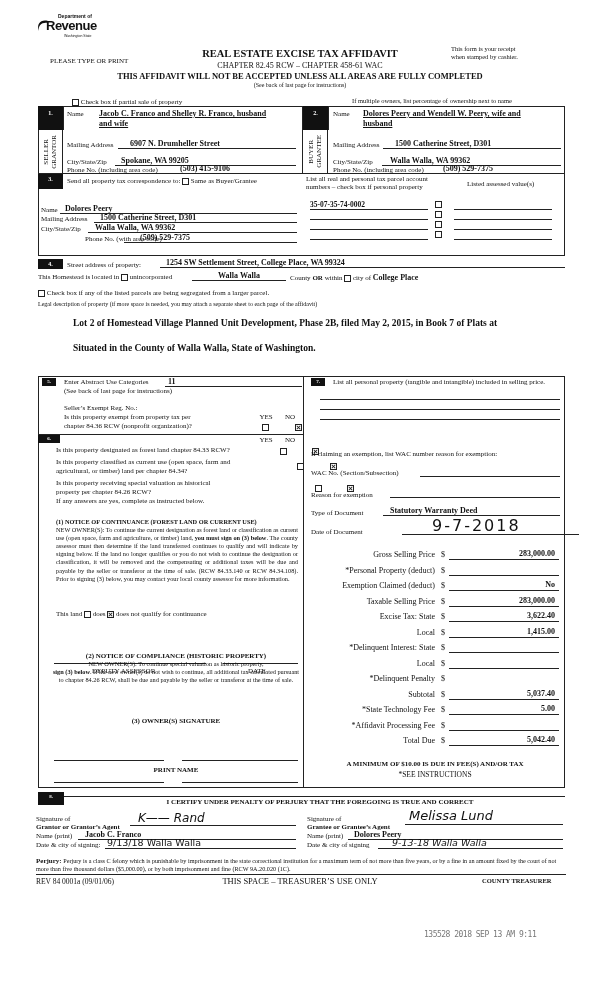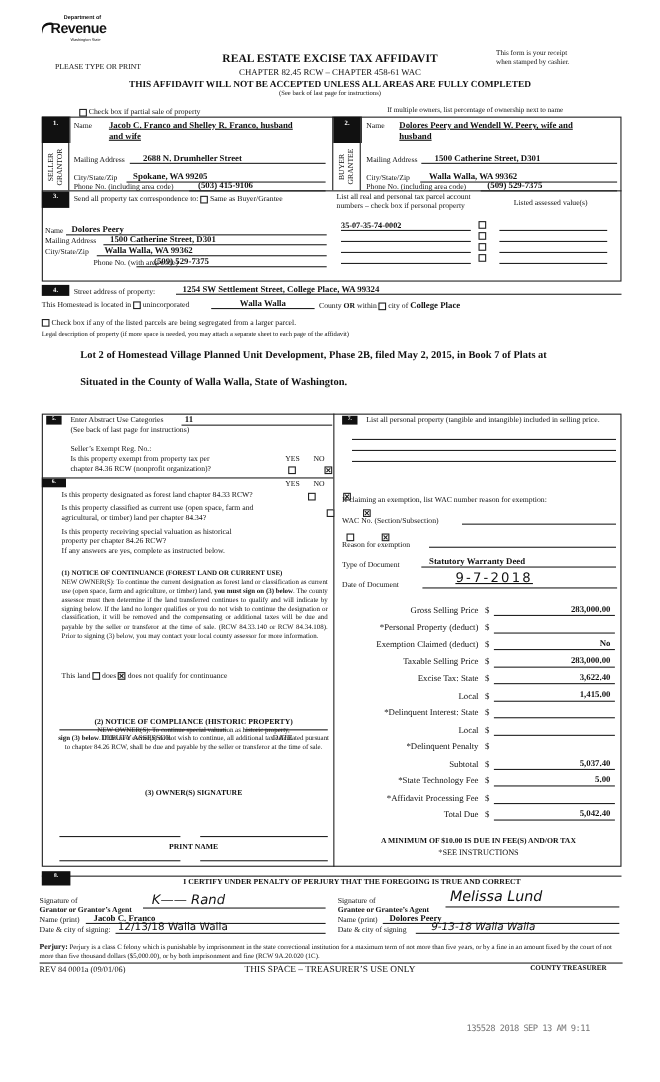--- a/index.html
+++ b/index.html
@@ -62,21 +62,21 @@
 <div class="abs" style="left:38px;top:130px;width:25px;height:43px;border-right:1px solid #222;display:flex;justify-content:center;align-items:center;">
   <div class="vert"><span>SELLER</span><br><span>GRANTOR</span></div>
 </div>
 <div class="abs" style="left:63px;top:106px;width:1px;height:24px;background:#222;"></div>
 <div class="abs lbl" style="left:67px;top:110px;">Name</div>
 <div class="abs fill u" style="left:99px;top:109px;width:200px;line-height:10px;">
   <div>Jacob C. Franco and Shelley R. Franco, husband</div>
   <div>and wife</div>
 </div>
 <div class="abs lbl" style="left:67px;top:141px;">Mailing Address</div>
-<div class="abs fill line" style="left:118px;top:139px;width:178px;padding-left:12px;">2688 N. Drumheller Street</div>
+<div class="abs fill line" style="left:118px;top:139px;width:178px;padding-left:12px;">6907 N. Drumheller Street</div>
 <div class="abs lbl" style="left:67px;top:158px;">City/State/Zip</div>
 <div class="abs fill line" style="left:115px;top:156px;width:181px;padding-left:6px;">Spokane, WA 99205</div>
 <div class="abs lbl" style="left:67px;top:166px;">Phone No. (including area code)</div>
 <div class="abs fill line" style="left:172px;top:164px;width:124px;padding-left:8px;">(503) 415-9106</div>
 
 
 <div class="abs secnum" style="left:303px;top:106px;width:25px;height:24px;line-height:14px;">2.</div>
 <div class="abs" style="left:303px;top:130px;width:25px;height:43px;border-right:1px solid #222;display:flex;justify-content:center;align-items:center;">
   <div class="vert"><span>BUYER</span><br><span>GRANTEE</span></div>
 </div>
@@ -243,21 +243,21 @@
 <div class="abs line" style="left:320px;top:409px;width:240px;"></div>
 <div class="abs line" style="left:320px;top:419px;width:240px;"></div>
 <div class="abs lbl" style="left:311px;top:450px;">If claiming an exemption, list WAC number reason for exemption:</div>
 <div class="abs lbl" style="left:311px;top:469px;">WAC No. (Section/Subsection)</div>
 <div class="abs line" style="left:420px;top:476px;width:140px;"></div>
 <div class="abs lbl" style="left:311px;top:491px;">Reason for exemption</div>
 <div class="abs line" style="left:390px;top:497px;width:170px;"></div>
 <div class="abs lbl" style="left:311px;top:509px;">Type of Document</div>
 <div class="abs fill line" style="left:383px;top:506px;width:177px;padding-left:7px;">Statutory Warranty Deed</div>
 <div class="abs lbl" style="left:311px;top:528px;">Date of Document</div>
-<div class="abs hw line" style="left:384px;top:517px;width:177px;padding-left:30px;font-size:12px;line-height:17px;letter-spacing:2px;font-style:normal;text-decoration:underline;">9-7-2018</div>
+<div class="abs hw line" style="left:402px;top:517px;width:177px;padding-left:30px;font-size:16px;line-height:17px;letter-spacing:2px;font-style:normal;">9-7-2018</div>
 
 <div class="abs" style="left:305px;top:548px;width:260px;">
   <div id="fee-rows">
       <div style="position: relative; height: 15.5px; font-size: 8px;">
         <div style="position: absolute; right: 130px; top: 2px; white-space: nowrap; text-align: right;">Gross Selling Price</div>
         <div style="position: absolute; left: 136px; top: 2px;">$</div>
         <div style="position: absolute; left: 144px; top: 1px; width: 110px; height: 11px; text-align: right; font-weight: bold; font-size: 8px; padding-right: 4px; border-bottom: 1px solid rgb(34, 34, 34);">283,000.00</div>
       </div>
       <div style="position: relative; height: 15.5px; font-size: 8px;">
         <div style="position: absolute; right: 130px; top: 2px; white-space: nowrap; text-align: right;">*Personal Property (deduct)</div>
@@ -330,21 +330,21 @@
 <div class="abs b c" style="left:80px;top:798px;width:480px;font-size:7px;">I CERTIFY UNDER PENALTY OF PERJURY THAT THE FOREGOING IS TRUE AND CORRECT</div>
 
 <div class="abs lbl" style="left:36px;top:815px;line-height:8px;">
   <div>Signature of</div>
   <div class="b">Grantor or Grantor’s Agent</div>
 </div>
 <div class="abs hw line" style="left:130px;top:812px;width:166px;font-size:12px;line-height:13px;padding-left:8px;">K—— Rand</div>
 <div class="abs lbl" style="left:36px;top:832px;">Name (print)</div>
 <div class="abs fill line" style="left:78px;top:830px;width:218px;padding-left:7px;">Jacob C. Franco</div>
 <div class="abs lbl" style="left:36px;top:841px;">Date &amp; city of signing:</div>
-<div class="abs hw line" style="left:105px;top:837px;width:191px;font-size:9.5px;line-height:11px;padding-left:2px;font-style:normal;">12/13/18  Walla Walla</div>
+<div class="abs hw line" style="left:105px;top:837px;width:191px;font-size:9.5px;line-height:11px;padding-left:2px;font-style:normal;">9/13/18  Walla Walla</div>
 
 <div class="abs lbl" style="left:307px;top:815px;line-height:8px;">
   <div>Signature of</div>
   <div class="b">Grantee or Grantee’s Agent</div>
 </div>
 <div class="abs hw line" style="left:405px;top:808px;width:158px;font-size:13px;line-height:16px;padding-left:4px;">Melissa Lund</div>
 <div class="abs lbl" style="left:307px;top:832px;">Name (print)</div>
 <div class="abs fill line" style="left:348px;top:830px;width:215px;padding-left:6px;">Dolores  Peery</div>
 <div class="abs lbl" style="left:307px;top:841px;">Date &amp; city of signing</div>
 <div class="abs hw line" style="left:378px;top:837px;width:185px;font-size:9.5px;line-height:11px;padding-left:14px;">9-13-18   Walla Walla</div>

